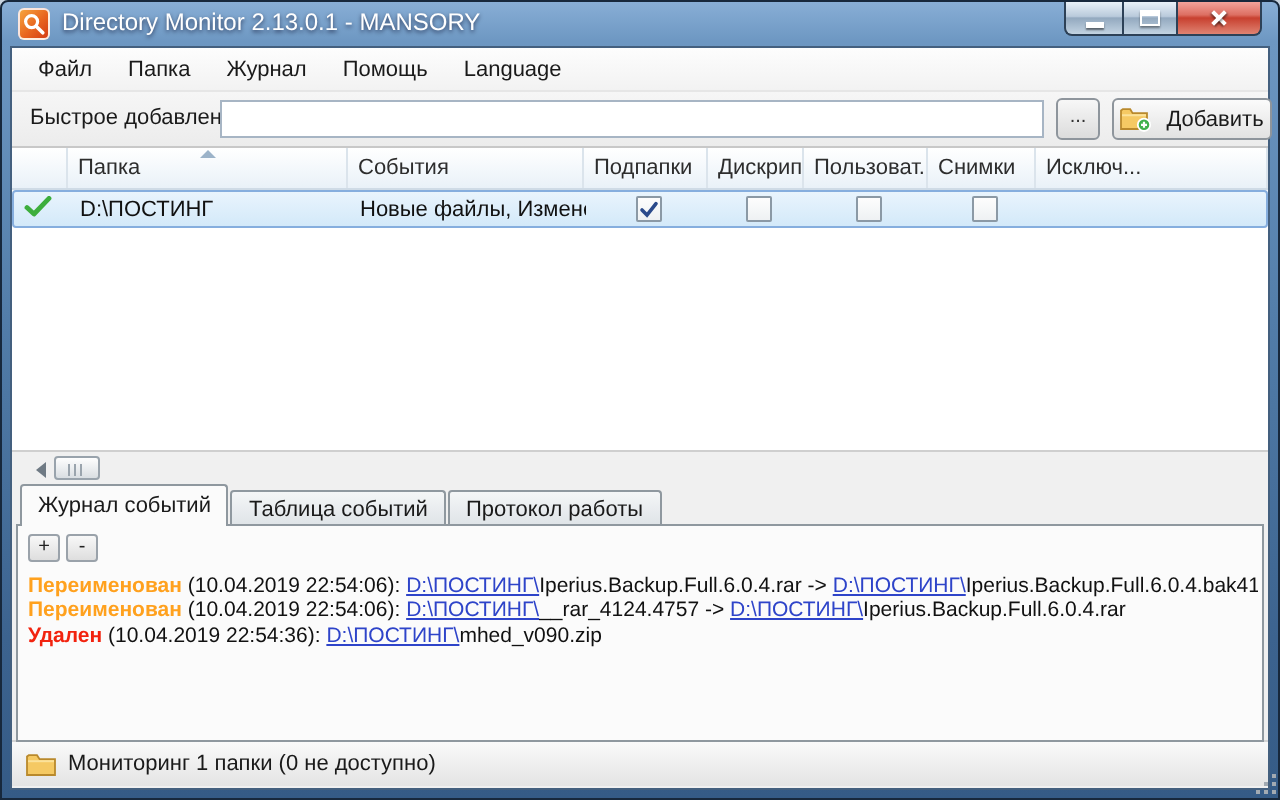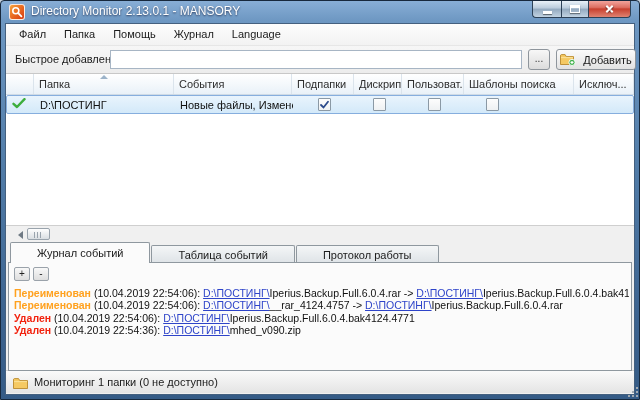--- a/index.html
+++ b/index.html
@@ -30,21 +30,21 @@
   .glyph-x{position:relative;width:11px;height:11px;}
   .glyph-x::before,.glyph-x::after{content:"";position:absolute;left:1px;top:4.5px;width:9px;height:2px;
     background:#fff;box-shadow:0 1px 1px rgba(0,0,0,.4);}
   .glyph-x::before{transform:rotate(45deg);}
   .glyph-x::after{transform:rotate(-45deg);}
 
   
   .client{position:absolute;left:4px;top:22px;right:4px;bottom:4px;background:#f0f0f0;
     border:1px solid #44607f;}
 
-  .menubar{position:absolute;left:0;top:0;right:0;height:22px;display:flex;align-items:flex-end;
+  .menubar{position:absolute;left:0;top:0;right:0;height:22px;display:flex;align-items:center;
     padding-left:4px;background:linear-gradient(180deg,#fdfdfd,#f2f2f2);border-bottom:1px solid #e6e6e6;}
   .menu-item{padding:0 9px;font-size:11px;color:#1a1a1a;line-height:22px;cursor:default;}
 
   .toolbar{position:absolute;left:0;top:22px;right:0;height:27px;
     background:linear-gradient(180deg,#f6f6f6,#ececec);}
   .qa-label{position:absolute;left:9px;top:7px;font-size:11px;color:#1a1a1a;}
   .qa-input{position:absolute;left:104px;top:4px;width:412px;height:19px;border:1px solid #a7b5c4;
     background:#fff;font-size:11px;padding:0 3px;outline:none;}
   .qa-browse{position:absolute;left:522px;top:3px;width:22px;height:21px;border:1px solid #8e959c;
     border-radius:3px;background:linear-gradient(180deg,#f7f7f7,#dcdcdc);
@@ -76,21 +76,21 @@
   .mini-scroll{position:absolute;left:0;top:202px;right:0;height:16px;}
   .ms-arrow{position:absolute;left:12px;top:5px;width:0;height:0;
     border-top:4px solid transparent;border-bottom:4px solid transparent;border-right:5px solid #6f7a84;}
   .ms-thumb{position:absolute;left:21px;top:2px;width:23px;height:12px;border:1px solid #99a3ac;
     border-radius:2px;background:linear-gradient(180deg,#fefefe,#d9dee2);}
   .ms-thumb::after{content:"";position:absolute;left:6px;top:3px;width:9px;height:6px;
     background:repeating-linear-gradient(90deg,#9aa4ad 0 1px,transparent 1px 3px);}
 
   
   .tabstrip{position:absolute;left:2px;top:218px;right:2px;height:21px;padding-left:2px;}
-  .tab{display:inline-block;height:19px;line-height:18px;padding:0 26px;margin-right:1px;
+  .tab{display:inline-block;height:19px;line-height:18px;padding:0 8px;margin-right:1px;
     border:1px solid #8f989f;border-bottom:none;border-radius:2px 2px 0 0;font-size:11px;color:#1a1a1a;
     background:linear-gradient(180deg,#f4f6f7,#dde2e6);position:relative;top:2px;cursor:default;}
   .tab.active{background:#fbfbfb;height:21px;top:0;z-index:3;line-height:20px;}
 
   
   .logpanel{position:absolute;left:2px;top:238px;right:2px;bottom:23px;background:#fbfbfb;
     border:1px solid #8f989f;z-index:2;}
   .zoom-btn{position:absolute;top:4px;width:16px;height:14px;border:1px solid #9aa2aa;border-radius:2px;
     background:linear-gradient(180deg,#f8f8f8,#dedede);font-size:10px;line-height:12px;text-align:center;
     color:#222;cursor:default;}
@@ -132,22 +132,22 @@
           <span class="glyph-x"></span>
         </div>
     </div>
   </div>
 
   <div class="client">
 
     <div class="menubar">
         <div class="menu-item">Файл</div>
         <div class="menu-item">Папка</div>
+        <div class="menu-item">Журнал</div>
         <div class="menu-item">Помощь</div>
-        <div class="menu-item">Журнал</div>
         <div class="menu-item">Language</div>
       </div>
 
     <div class="toolbar">
       <div class="qa-label">Быстрое добавление:</div>
       <input class="qa-input" type="text" value="" style="">
       <div class="qa-browse">...</div>
       <div class="qa-add">
         <svg width="16" height="13" viewBox="0 0 16 13">
           <path d="M0.5 2.2 L0.5 11.5 L13.5 11.5 L13.5 3.6 L6.3 3.6 L5.1 1.6 L1.4 1.6 Z" fill="#f5c963" stroke="#b9892c" stroke-width="0.9"></path>
@@ -160,21 +160,21 @@
     </div>
 
     <div class="listview">
       <div class="lv-header">
           <div class="lv-hcell c0"></div>
           <div class="lv-hcell c1">Папка<div class="sort-arrow"></div></div>
           <div class="lv-hcell c2">События</div>
           <div class="lv-hcell c3">Подпапки</div>
           <div class="lv-hcell c4">Дискрип...</div>
           <div class="lv-hcell c5">Пользоват...</div>
-          <div class="lv-hcell c7">Шаблоны поиска</div>
+          <div class="lv-hcell c6">Снимки</div>
           <div class="lv-hcell c8">Исключ...</div>
         </div>
       <div class="lv-row">
           <div class="lv-cell c0">
             <span><svg width="14" height="11" viewBox="0 0 14 11">
                 <path d="M1.5 5.8 L5 9 L12.5 1.2" stroke="#3dae3d" stroke-width="2.4" fill="none" stroke-linecap="round" stroke-linejoin="round"></path>
               </svg></span>
           </div>
           <div class="lv-cell c1">D:\ПОСТИНГ</div>
           <div class="lv-cell c2">Новые файлы, Изменения...</div>
@@ -205,21 +205,20 @@
     </div>
 
     <div class="tabstrip"><div class="tab active">Журнал событий</div><div class="tab">Таблица событий</div><div class="tab">Протокол работы</div></div>
 
     <div class="logpanel">
       <div class="zoom-btn zoom-in">+</div>
       <div class="zoom-btn zoom-out">-</div>
       <div class="log-lines">
           <div class="log-line"><span class="log-action" style="color: rgb(255, 161, 30);">Переименован</span><span> (10.04.2019 22:54:06): </span><span class="log-link" style="color: rgb(46, 68, 201);">D:\ПОСТИНГ\</span><span>Iperius.Backup.Full.6.0.4.rar -&gt; </span><span class="log-link" style="color: rgb(46, 68, 201);">D:\ПОСТИНГ\</span><span>Iperius.Backup.Full.6.0.4.bak4124.4771</span></div>
           <div class="log-line"><span class="log-action" style="color: rgb(255, 161, 30);">Переименован</span><span> (10.04.2019 22:54:06): </span><span class="log-link" style="color: rgb(46, 68, 201);">D:\ПОСТИНГ\</span><span>__rar_4124.4757 -&gt; </span><span class="log-link" style="color: rgb(46, 68, 201);">D:\ПОСТИНГ\</span><span>Iperius.Backup.Full.6.0.4.rar</span></div>
-          <div class="log-line"><span class="log-action" style="color: rgb(242, 35, 15);">Удален</span><span> (10.04.2019 22:54:06): </span><span class="log-link" style="color: rgb(46, 68, 201);">D:\ПОСТИНГ\</span><span>Iperius.Backup.Full.6.0.4.bak4124.4771</span></div>
           <div class="log-line"><span class="log-action" style="color: rgb(242, 35, 15);">Удален</span><span> (10.04.2019 22:54:36): </span><span class="log-link" style="color: rgb(46, 68, 201);">D:\ПОСТИНГ\</span><span>mhed_v090.zip</span></div>
         </div>
     </div>
 
     <div class="statusbar">
       <div class="status-folder">
         <svg width="16" height="13" viewBox="0 0 16 13">
           <path d="M0.5 2.2 L0.5 11.5 L14.5 11.5 L14.5 3.6 L6.8 3.6 L5.5 1.6 L1.4 1.6 Z" fill="#f5c963" stroke="#b9892c" stroke-width="0.9"></path>
           <path d="M1 4.6 L14 4.6" stroke="#fbe29a" stroke-width="1"></path>
         </svg>

